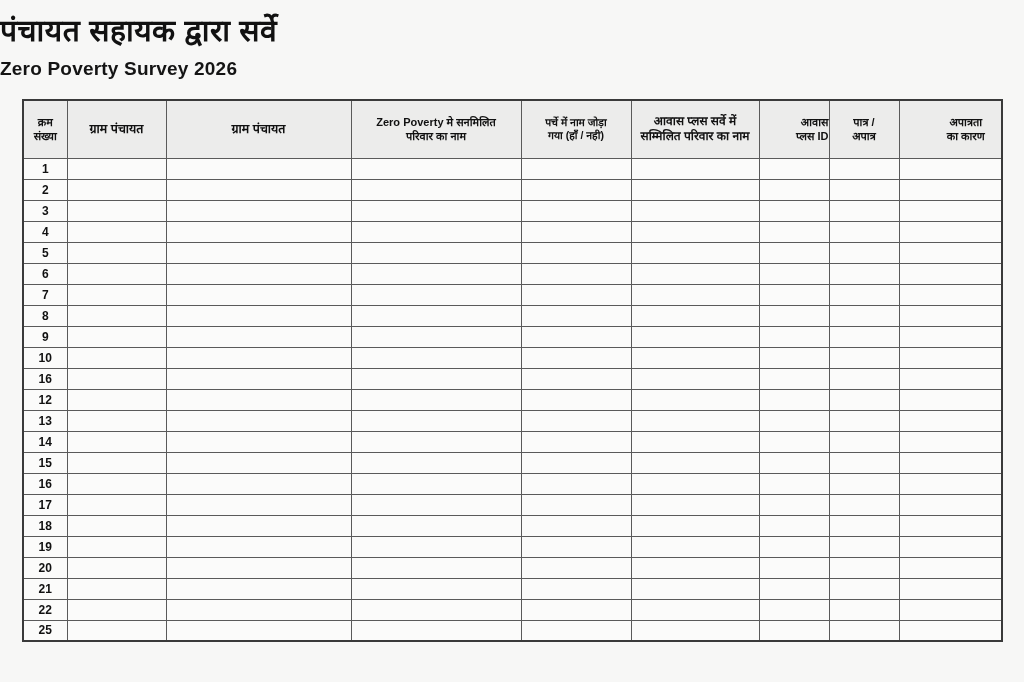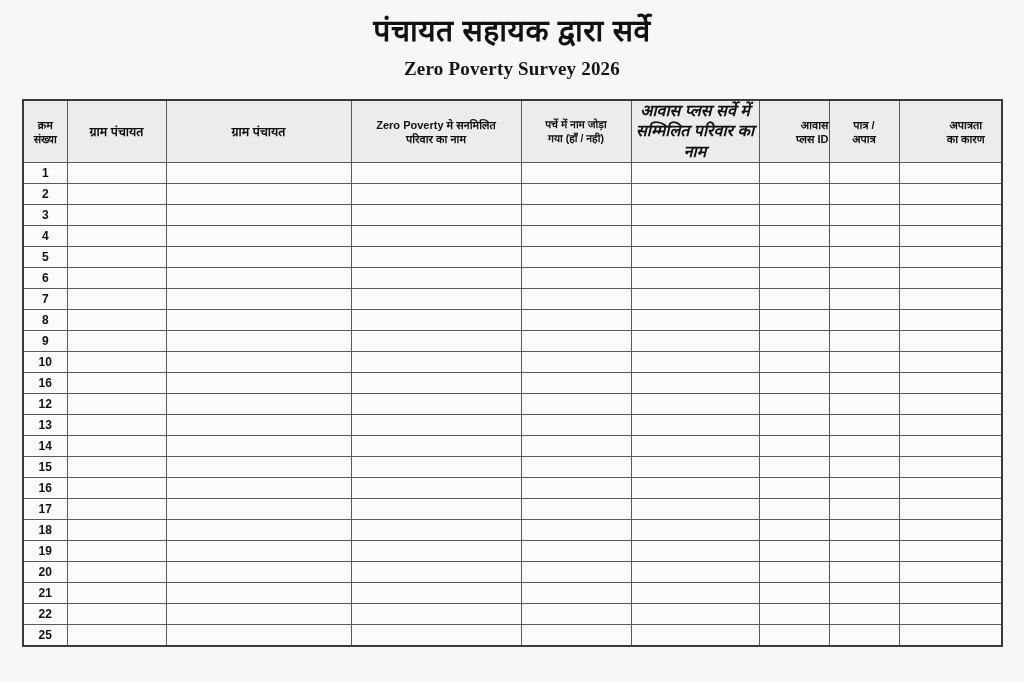--- a/index.html
+++ b/index.html
@@ -13,36 +13,36 @@
     background: #f7f7f6;
     font-family: "Liberation Serif", "DejaVu Serif", serif;
     color: #1a1a1a;
     overflow: hidden;
     position: relative;
   }
 
   
   .title-block {
     width: 100%;
-    text-align: center;
+    text-align: left;
     padding-top: 14px;
     box-sizing: border-box;
   }
   .title-hi {
     font-family: "Liberation Sans", "DejaVu Sans", sans-serif;
     font-size: 30px;
     font-weight: 700;
     letter-spacing: 0.5px;
     line-height: 1.15;
     color: #111111;
     margin: 0;
     padding: 0;
   }
   .title-en {
-    font-family: Liberation Serif, serif;
+    font-family: Liberation Sans, sans-serif;
     font-size: 19px;
     font-weight: 700;
     color: #141414;
     margin: 0;
     padding-top: 9px;
     letter-spacing: 0.2px;
   }
 
   
   .table-wrap {
@@ -79,21 +79,21 @@
   }
   thead th .hdr {
     display: block;
     white-space: pre-line;
   }
   thead th.h-sno { font-size: 11px; }
   thead th.h-gram-panchayat { font-size: 12.5px; }
   thead th.h-gram-pothat { font-size: 12.5px; }
   thead th.h-zero-poverty { font-size: 11px; }
   thead th.h-parchi { font-size: 10.5px; }
-  thead th.h-awas-plus-survey { font-size: 16px; font-style: italic; }
+  thead th.h-awas-plus-survey { font-size: 12px; }
   thead th.h-awas-id { font-size: 11px; text-align: right; }
   thead th.h-patra { font-size: 11px; }
   thead th.h-reason { font-size: 11px; padding-left: 31px; }
 
   tbody td {
     height: 21px;
     background: #fbfbfa;
     box-sizing: border-box;
   }
   tbody td.sno {

